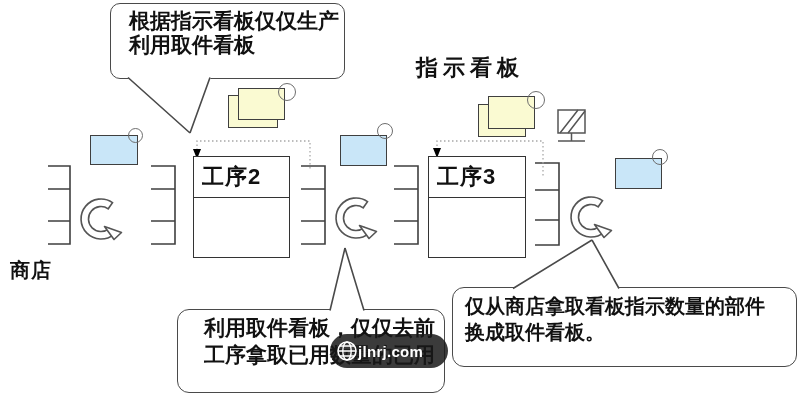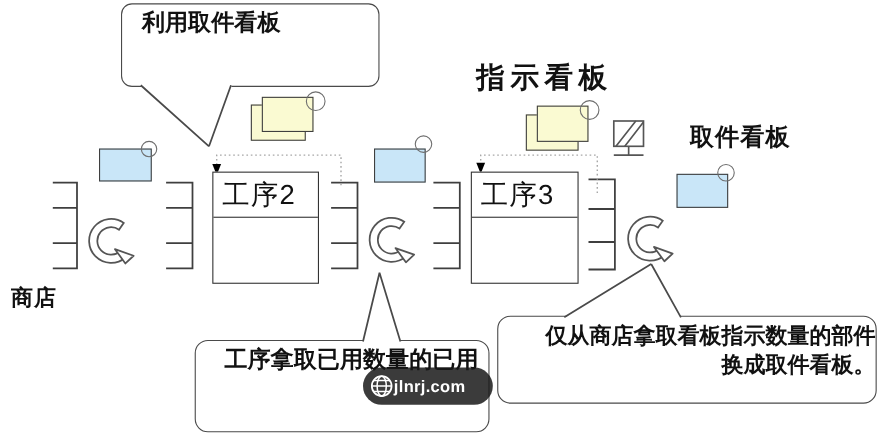--- a/index.html
+++ b/index.html
@@ -10,39 +10,39 @@
   .layer{position:absolute;left:0;top:0;pointer-events:none;}
   
   .card{position:absolute;border:1.5px solid #3f3f3f;box-sizing:border-box;}
   .card.yellow{background:#FAFAD2;}
   .card.blue{background:#C9E6F8;}
   .ring{position:absolute;border:1.6px solid #6e6e6e;border-radius:50%;box-sizing:border-box;background:transparent;}
   
   .process{position:absolute;border:1.6px solid #333;background:#fff;box-sizing:border-box;}
   .process .ptitle{
     height:41px;border-bottom:1.6px solid #333;box-sizing:border-box;
-    font-size:25px;font-weight:normal;line-height:40px;padding-left:8px;letter-spacing:1px;
+    font-size:22px;font-weight:bold;line-height:40px;padding-left:8px;letter-spacing:1px;
   }
   
   .label{position:absolute;font-weight:bold;white-space:nowrap;}
-  .lbl-instruction{left:433px;top:53px;font-size:26px;letter-spacing:5px;}
+  .lbl-instruction{left:416px;top:53px;font-size:22px;letter-spacing:5px;}
   .lbl-pickup{left:627px;top:110px;font-size:22px;letter-spacing:1px;}
   .lbl-store{left:10px;top:257px;font-size:20px;letter-spacing:1px;}
   
   .callout{
     position:absolute;border:1.6px solid #4a4a4a;border-radius:10px;background:#fff;
     box-sizing:border-box;font-weight:bold;z-index:3;
   }
   .callout .line{display:block;white-space:nowrap;}
   .co1{left:110px;top:3px;width:235px;height:76px;padding:5px 0 0 18px;font-size:21px;}
   .co1 .line{line-height:23.5px;}
   .co2{left:177px;top:309px;width:268px;height:84px;padding:4px 0 0 26px;font-size:21px;border-radius:12px;}
   .co2 .line{line-height:27px;}
   .co3{left:452px;top:287px;width:345px;height:80px;padding:5px 0 0 12px;font-size:20px;border-radius:12px;}
-  .co3 .line{line-height:26px;text-align:right;}
+  .co3 .line{line-height:26px;}
   .tails{z-index:4;}
   
   .watermark{
     position:absolute;left:330px;top:334px;width:118px;height:34px;border-radius:17px;
     background:rgba(25,25,25,.85);z-index:5;display:flex;align-items:center;gap:0;padding:0 6px;box-sizing:border-box;
   }
   .watermark .wtext{color:#fff;font-size:15px;font-weight:bold;letter-spacing:.3px;}
 </style>
 </head>
 <body>
@@ -106,27 +106,28 @@
   <div class="ring" style="left:652px;top:149px;width:16px;height:16px"></div>
 
   <div class="process" style="left:193px;top:156px;width:97px;height:102px">
     <div class="ptitle">工序2</div>
   </div>
   <div class="process" style="left:428px;top:156px;width:98px;height:102px">
     <div class="ptitle">工序3</div>
   </div>
 
   <div class="label lbl-instruction">指示看板</div>
-  <div class="label lbl-pickup">取件看板</div>
   <div class="label lbl-store">商店</div>
 
   <div class="callout co1">
+    <span class="line">根据指示看板仅仅生产</span>
     <span class="line">利用取件看板</span>
   </div>
   <div class="callout co2">
+    <span class="line">利用取件看板，仅仅去前</span>
     <span class="line">工序拿取已用数量的已用</span>
   </div>
   <div class="callout co3">
     <span class="line">仅从商店拿取看板指示数量的部件</span>
     <span class="line">换成取件看板。</span>
   </div>
 
   <svg class="layer tails" width="804" height="401" viewBox="0 0 804 401">
     <g>
       <polygon points="127,77 211,77 190,133" fill="#fff"></polygon>

